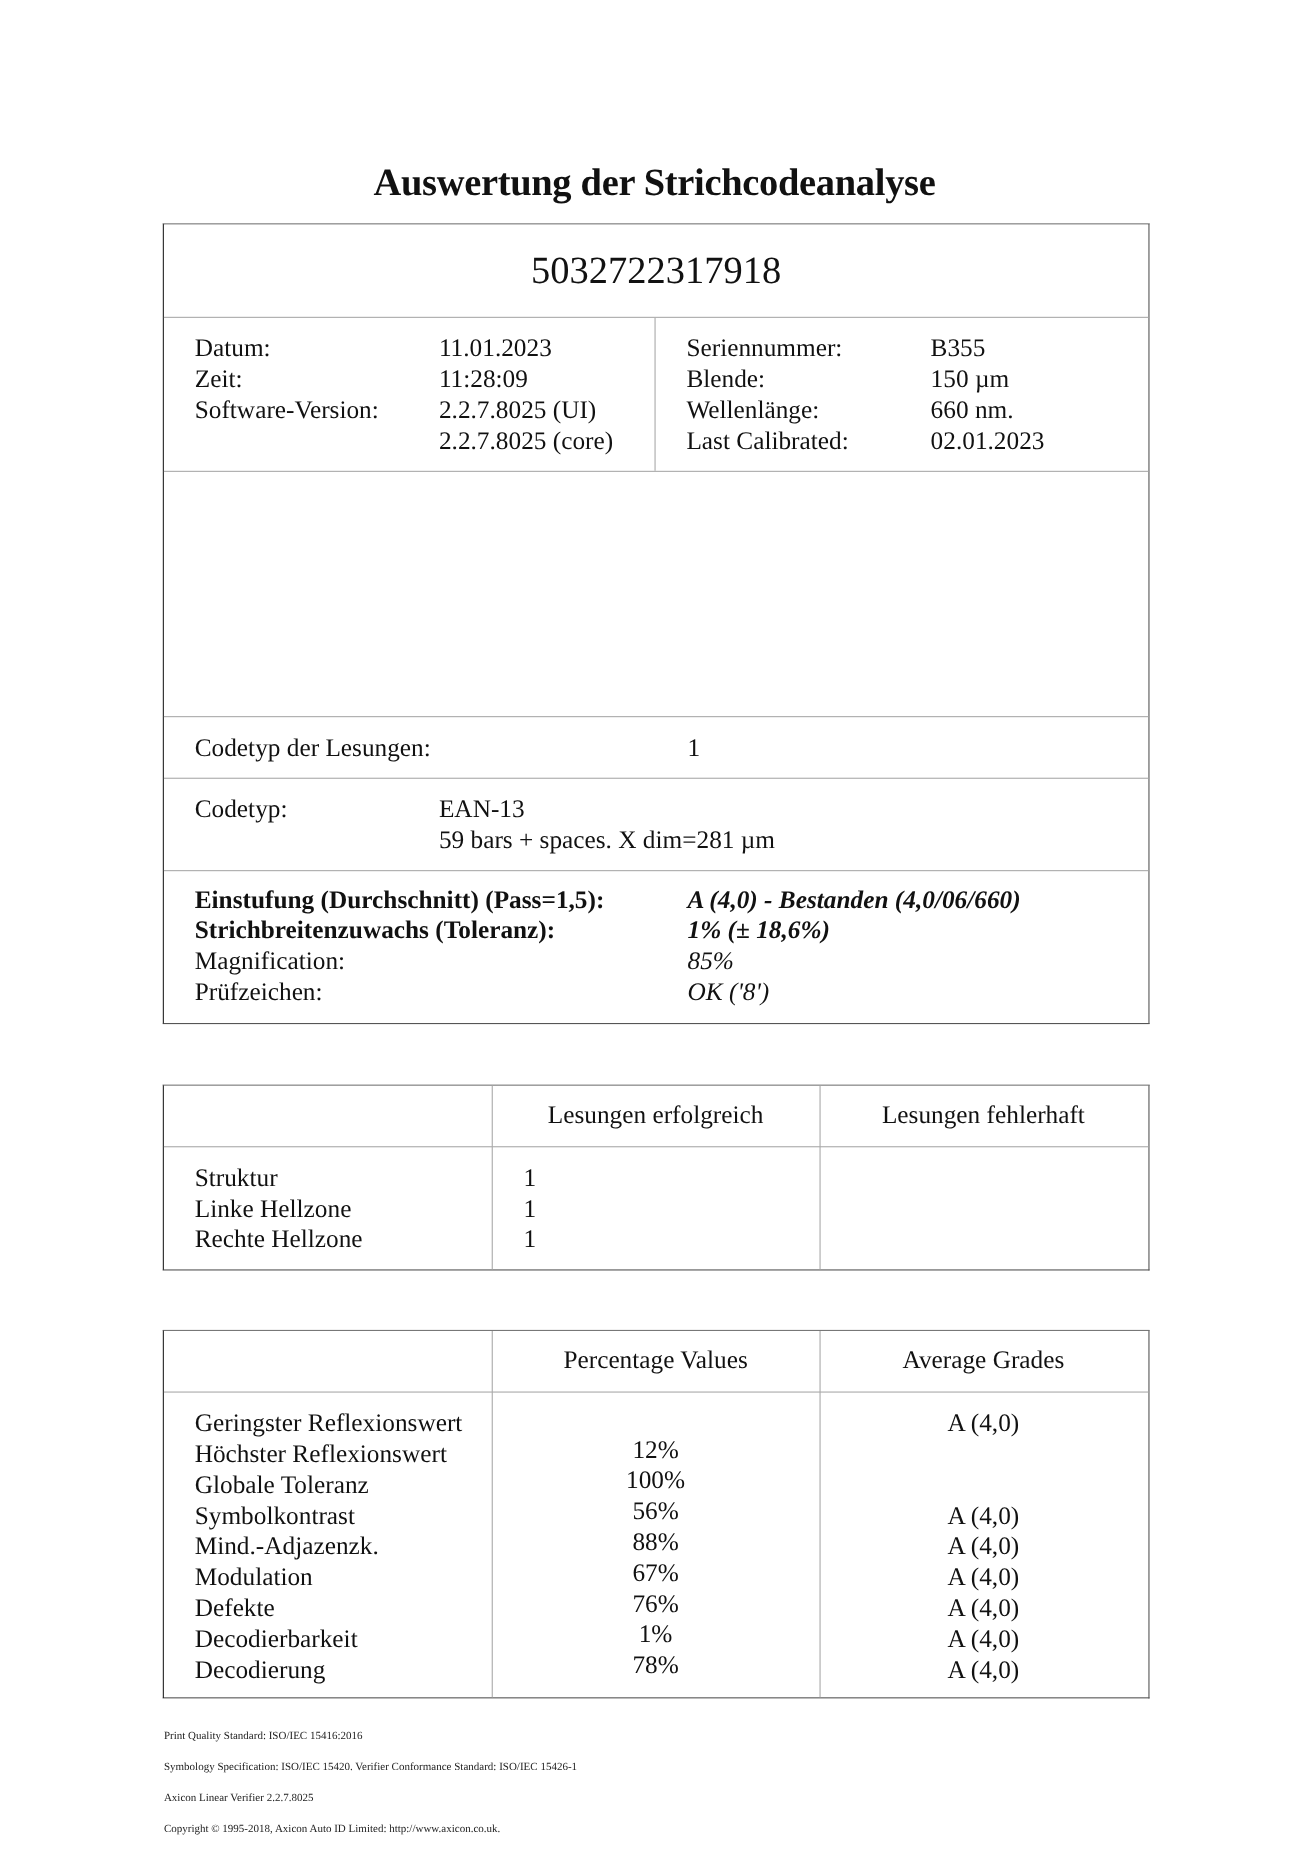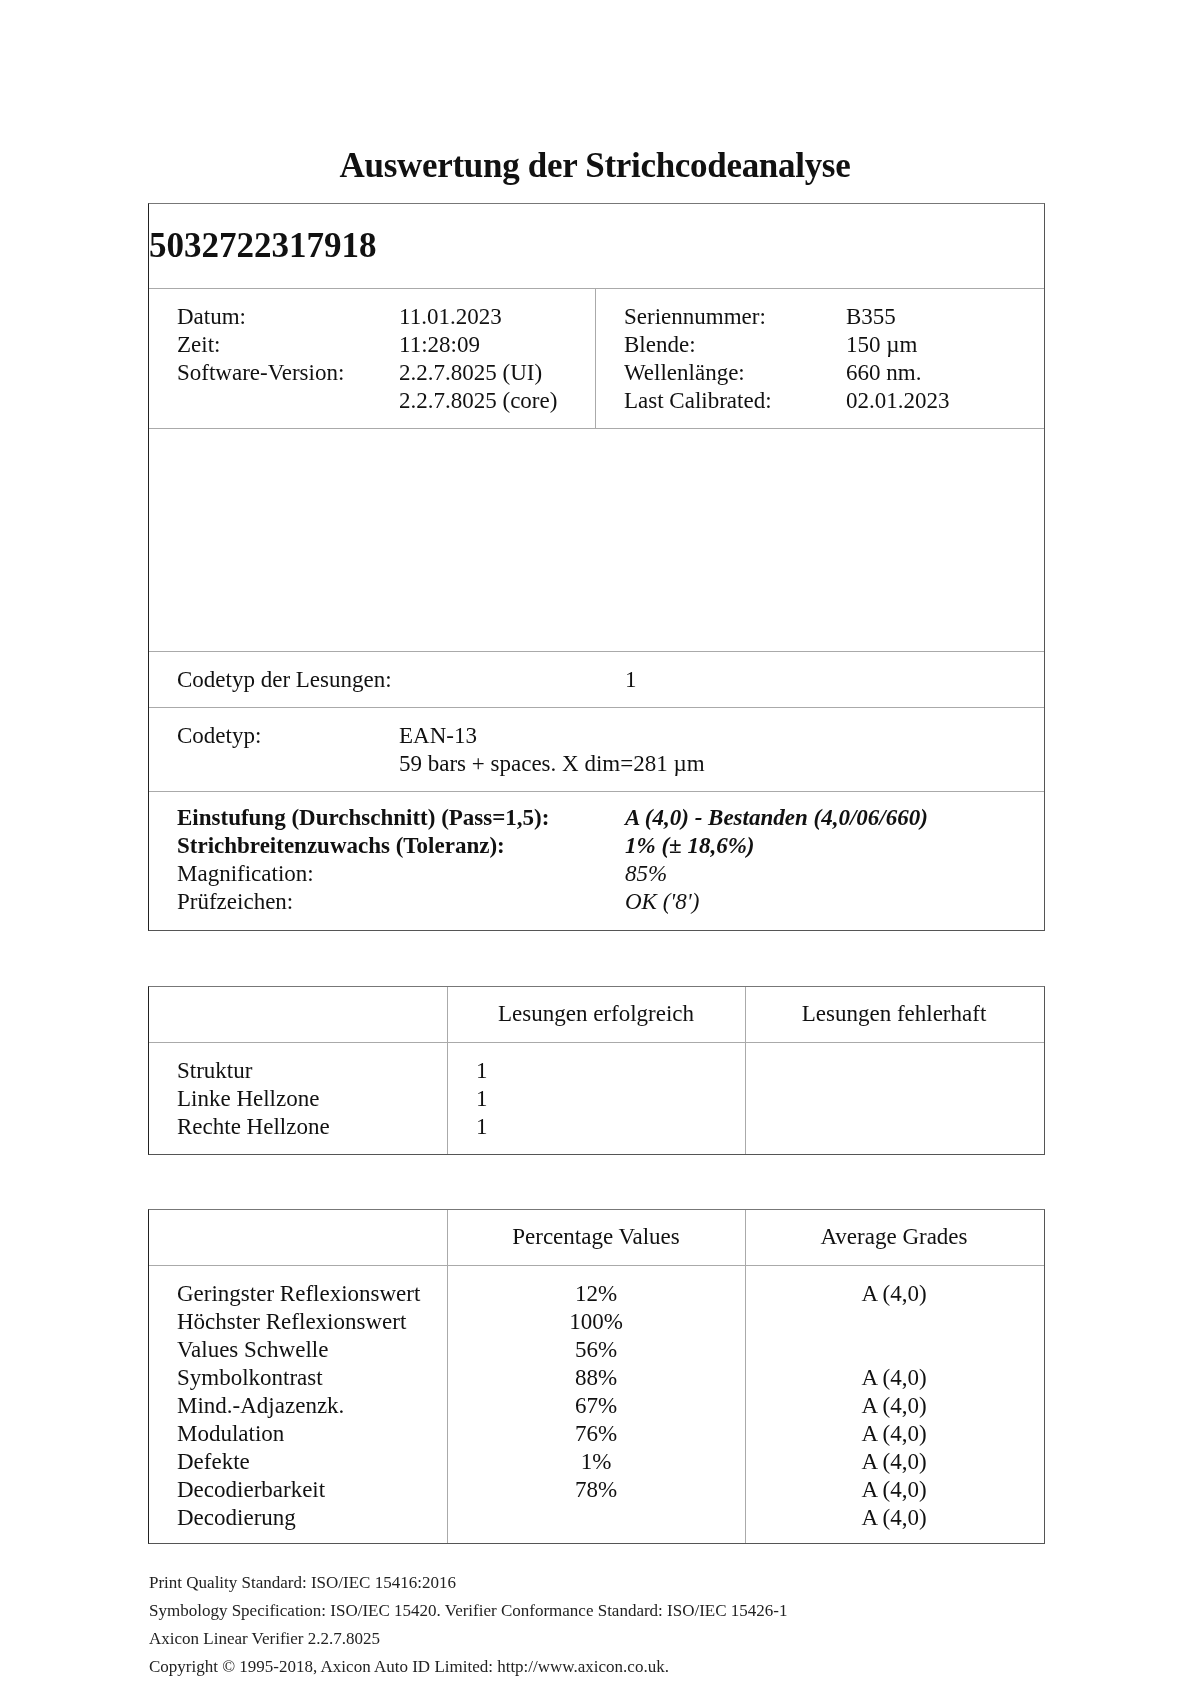--- a/index.html
+++ b/index.html
@@ -1,26 +1,26 @@
 <!DOCTYPE html>
 <html><head>
 <meta charset="utf-8">
 <style>
   html, body { margin:0; padding:0; background:#ffffff; }
   body { width:1190px; height:1684px; position:relative; font-family:"Liberation Serif","DejaVu Serif",serif; color:#111; overflow:hidden; }
   .title { position:absolute; top:146px; left:0; width:1190px; text-align:center; font-size:35px; font-weight:bold; letter-spacing:-0.3px; }
   .box { position:absolute; left:148px; width:897px; border:1px solid #555; border-left:1.5px solid #222; border-top:1.5px solid #777; box-sizing:border-box; }
   .row { position:relative; border-bottom:1px solid #aaa; box-sizing:border-box; }
   .row:last-child { border-bottom:none; }
-  .big { font-size:35px; font-weight:bold; text-align:left; }
+  .big { font-size:35px; font-weight:normal; text-align:center; }
   .t { font-size:23px; line-height:28px; white-space:nowrap; }
   .b { font-weight:bold; }
   .abs { position:absolute; }
   .vline { position:absolute; top:0; bottom:0; width:1px; background:#aaa; }
-  .foot { position:absolute; left:149px; font-size:17px; color:#222; white-space:nowrap; }
+  .foot { position:absolute; left:149px; font-size:10px; color:#222; white-space:nowrap; }
   .col { position:absolute; }
   .center { text-align:center; }
 </style>
 </head>
 <body>
 
 <div class="title">Auswertung der Strichcodeanalyse</div>
 
 <div class="box" style="top:203px; height:728px;">
   <div class="row" style="height:85px;">
@@ -111,30 +111,30 @@
   <div class="vline" style="left:298px;"></div>
   <div class="vline" style="left:596px;"></div>
   <div class="row" style="height:56px;">
     <div class="abs t center" style="left:298px; width:298px; top:13px;">Percentage Values</div>
     <div class="abs t center" style="left:596px; width:298px; top:13px;">Average Grades</div>
   </div>
   <div class="row" style="height:277px;">
     <div class="abs t" style="left:28px; top:14px;">
       <div>Geringster Reflexionswert</div>
       <div>Höchster Reflexionswert</div>
-      <div>Values Schwelle</div>
+      <div>Globale Toleranz</div>
       <div>Symbolkontrast</div>
       <div>Mind.-Adjazenzk.</div>
       <div>Modulation</div>
       <div>Defekte</div>
       <div>Decodierbarkeit</div>
       <div>Decodierung</div>
     </div>
     <div class="abs t center" style="left:298px; width:298px; top:14px;">
-      <div style="height:28px;">12%</div>
+      <div style="height:28px;margin-top:24px;">12%</div>
       <div style="height:28px;">100%</div>
       <div style="height:28px;">56%</div>
       <div style="height:28px;">88%</div>
       <div style="height:28px;">67%</div>
       <div style="height:28px;">76%</div>
       <div style="height:28px;">1%</div>
       <div style="height:28px;">78%</div>
       <div style="height:28px;"></div>
     </div>
     <div class="abs t center" style="left:596px; width:298px; top:14px;">

